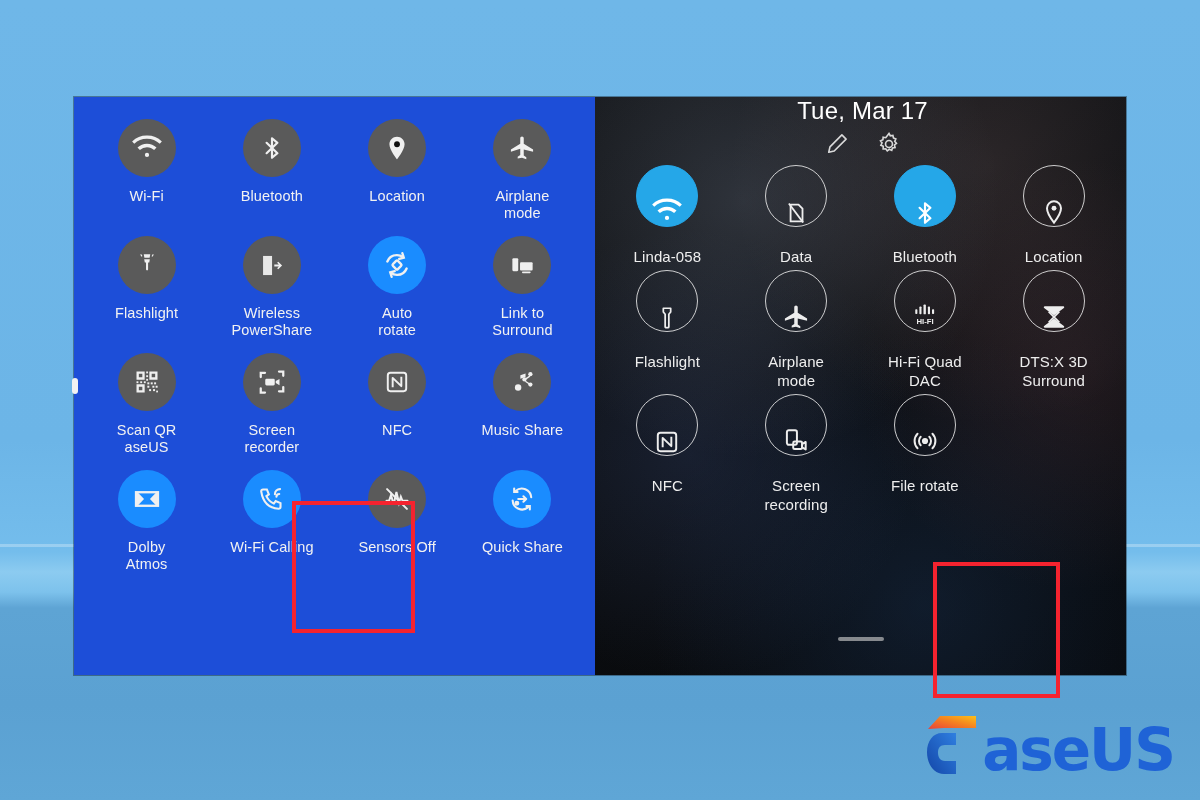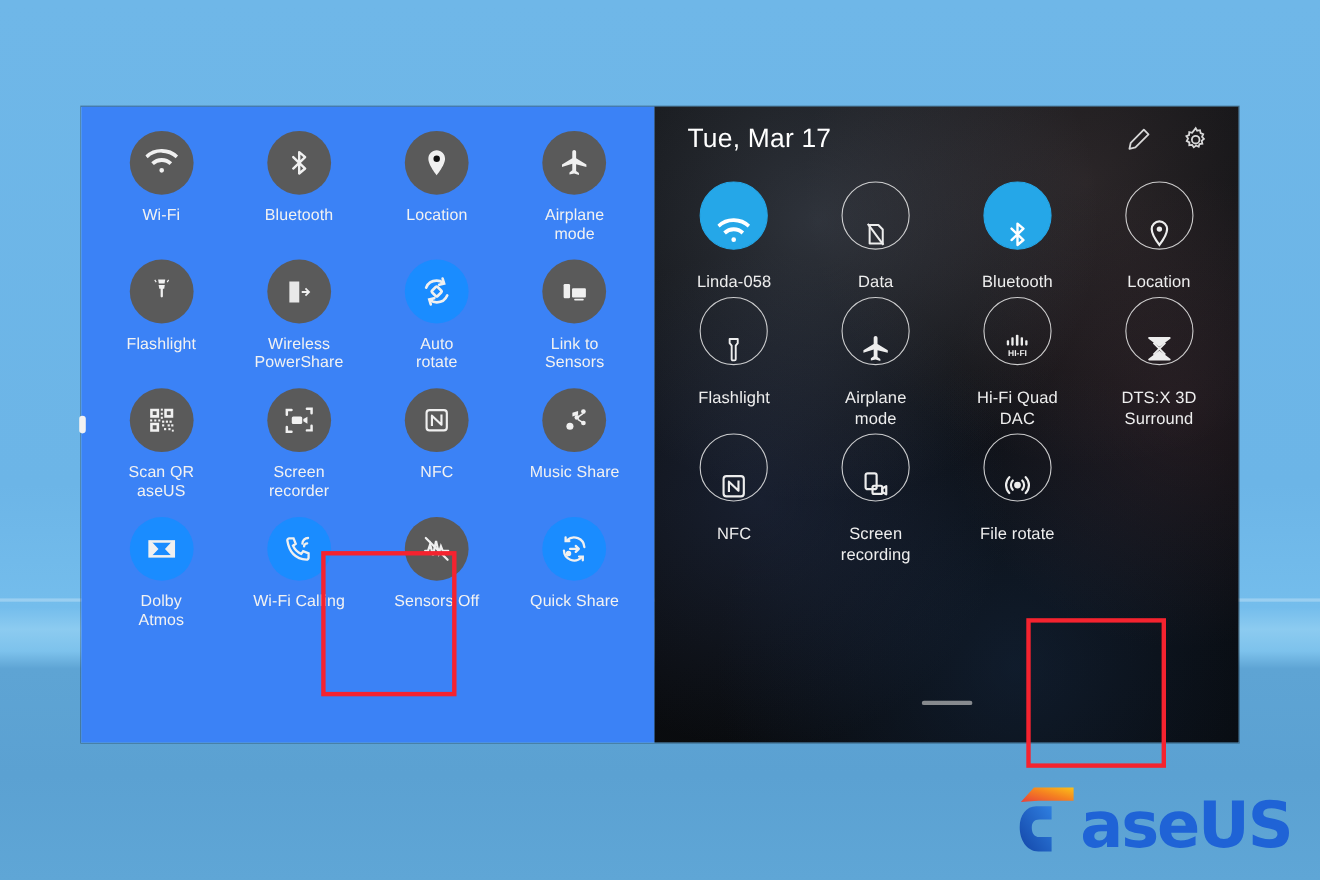--- a/index.html
+++ b/index.html
@@ -33,21 +33,21 @@
   #shot{
     position:absolute;
     left:74px; top:97px; width:1052px; height:578px;
     display:flex;
     box-shadow:0 0 0 1px rgba(0,0,0,.35);
   }
 
   
   #left{
     width:521px; height:100%;
-    background:#3b82f6;
+    background:#1d4ed8;
     position:relative;
     padding:22px 10px 0 10px;
   }
   #left .scroll-nub{
     position:absolute; left:-2px; top:281px;
     width:6px; height:16px; border-radius:3px;
     background:#f2f2f2;
   }
   .grid-l{
     display:grid;
@@ -86,20 +86,21 @@
       radial-gradient(circle at 90% 48%, rgba(90,60,70,.30) 0%, rgba(0,0,0,0) 38%),
       radial-gradient(circle at 18% 62%, rgba(60,80,130,.28) 0%, rgba(0,0,0,0) 40%),
       radial-gradient(circle at 62% 88%, rgba(30,60,100,.35) 0%, rgba(0,0,0,0) 45%),
       linear-gradient(150deg,#121417 0%,#0b0d10 45%,#07090c 100%);
     padding:0 8px;
   }
   #r-head{
     height:60px;
     display:flex; align-items:center; justify-content:space-between;
     padding:0 18px 0 22px;
+    flex-direction:column;
   }
   #r-date{
     color:#fff; font-size:24px; font-weight:400; letter-spacing:.2px;
   }
   #r-actions{ display:flex; gap:26px; align-items:center; }
   #r-actions .ic{ width:26px; height:26px; opacity:.92; }
   .grid-r{
     display:grid;
     grid-template-columns:repeat(4,1fr);
     row-gap:4px;
@@ -235,21 +236,21 @@
         </div>
         <div class="tile">
           <div class="circ">
             <svg viewBox="0 0 24 24" width="27" height="27" fill="#f0f0f0">
               <rect x="3" y="5.5" width="5.2" height="11.5" rx="1"></rect>
               <rect x="9.8" y="9" width="11.2" height="7.4" rx=".9"></rect>
               <rect x="11.5" y="17.4" width="7.8" height="1.4" rx=".7"></rect>
             </svg>
           </div>
           <div class="lbl">Link to
-Sensors</div>
+Surround</div>
         </div>
         <div class="tile">
           <div class="circ">
             <svg viewBox="0 0 24 24" width="28" height="28" fill="#f0f0f0">
               <path d="M3 3h7v7H3zm2 2v3h3V5z"></path>
               <path d="M14 3h7v7h-7zm2 2v3h3V5z"></path>
               <path d="M3 14h7v7H3zm2 2v3h3v-3z"></path>
               <rect x="12.3" y="12.3" width="1.7" height="1.7"></rect>
               <rect x="15.2" y="12.3" width="1.7" height="1.7"></rect>
               <rect x="18.1" y="12.3" width="1.7" height="1.7"></rect>

